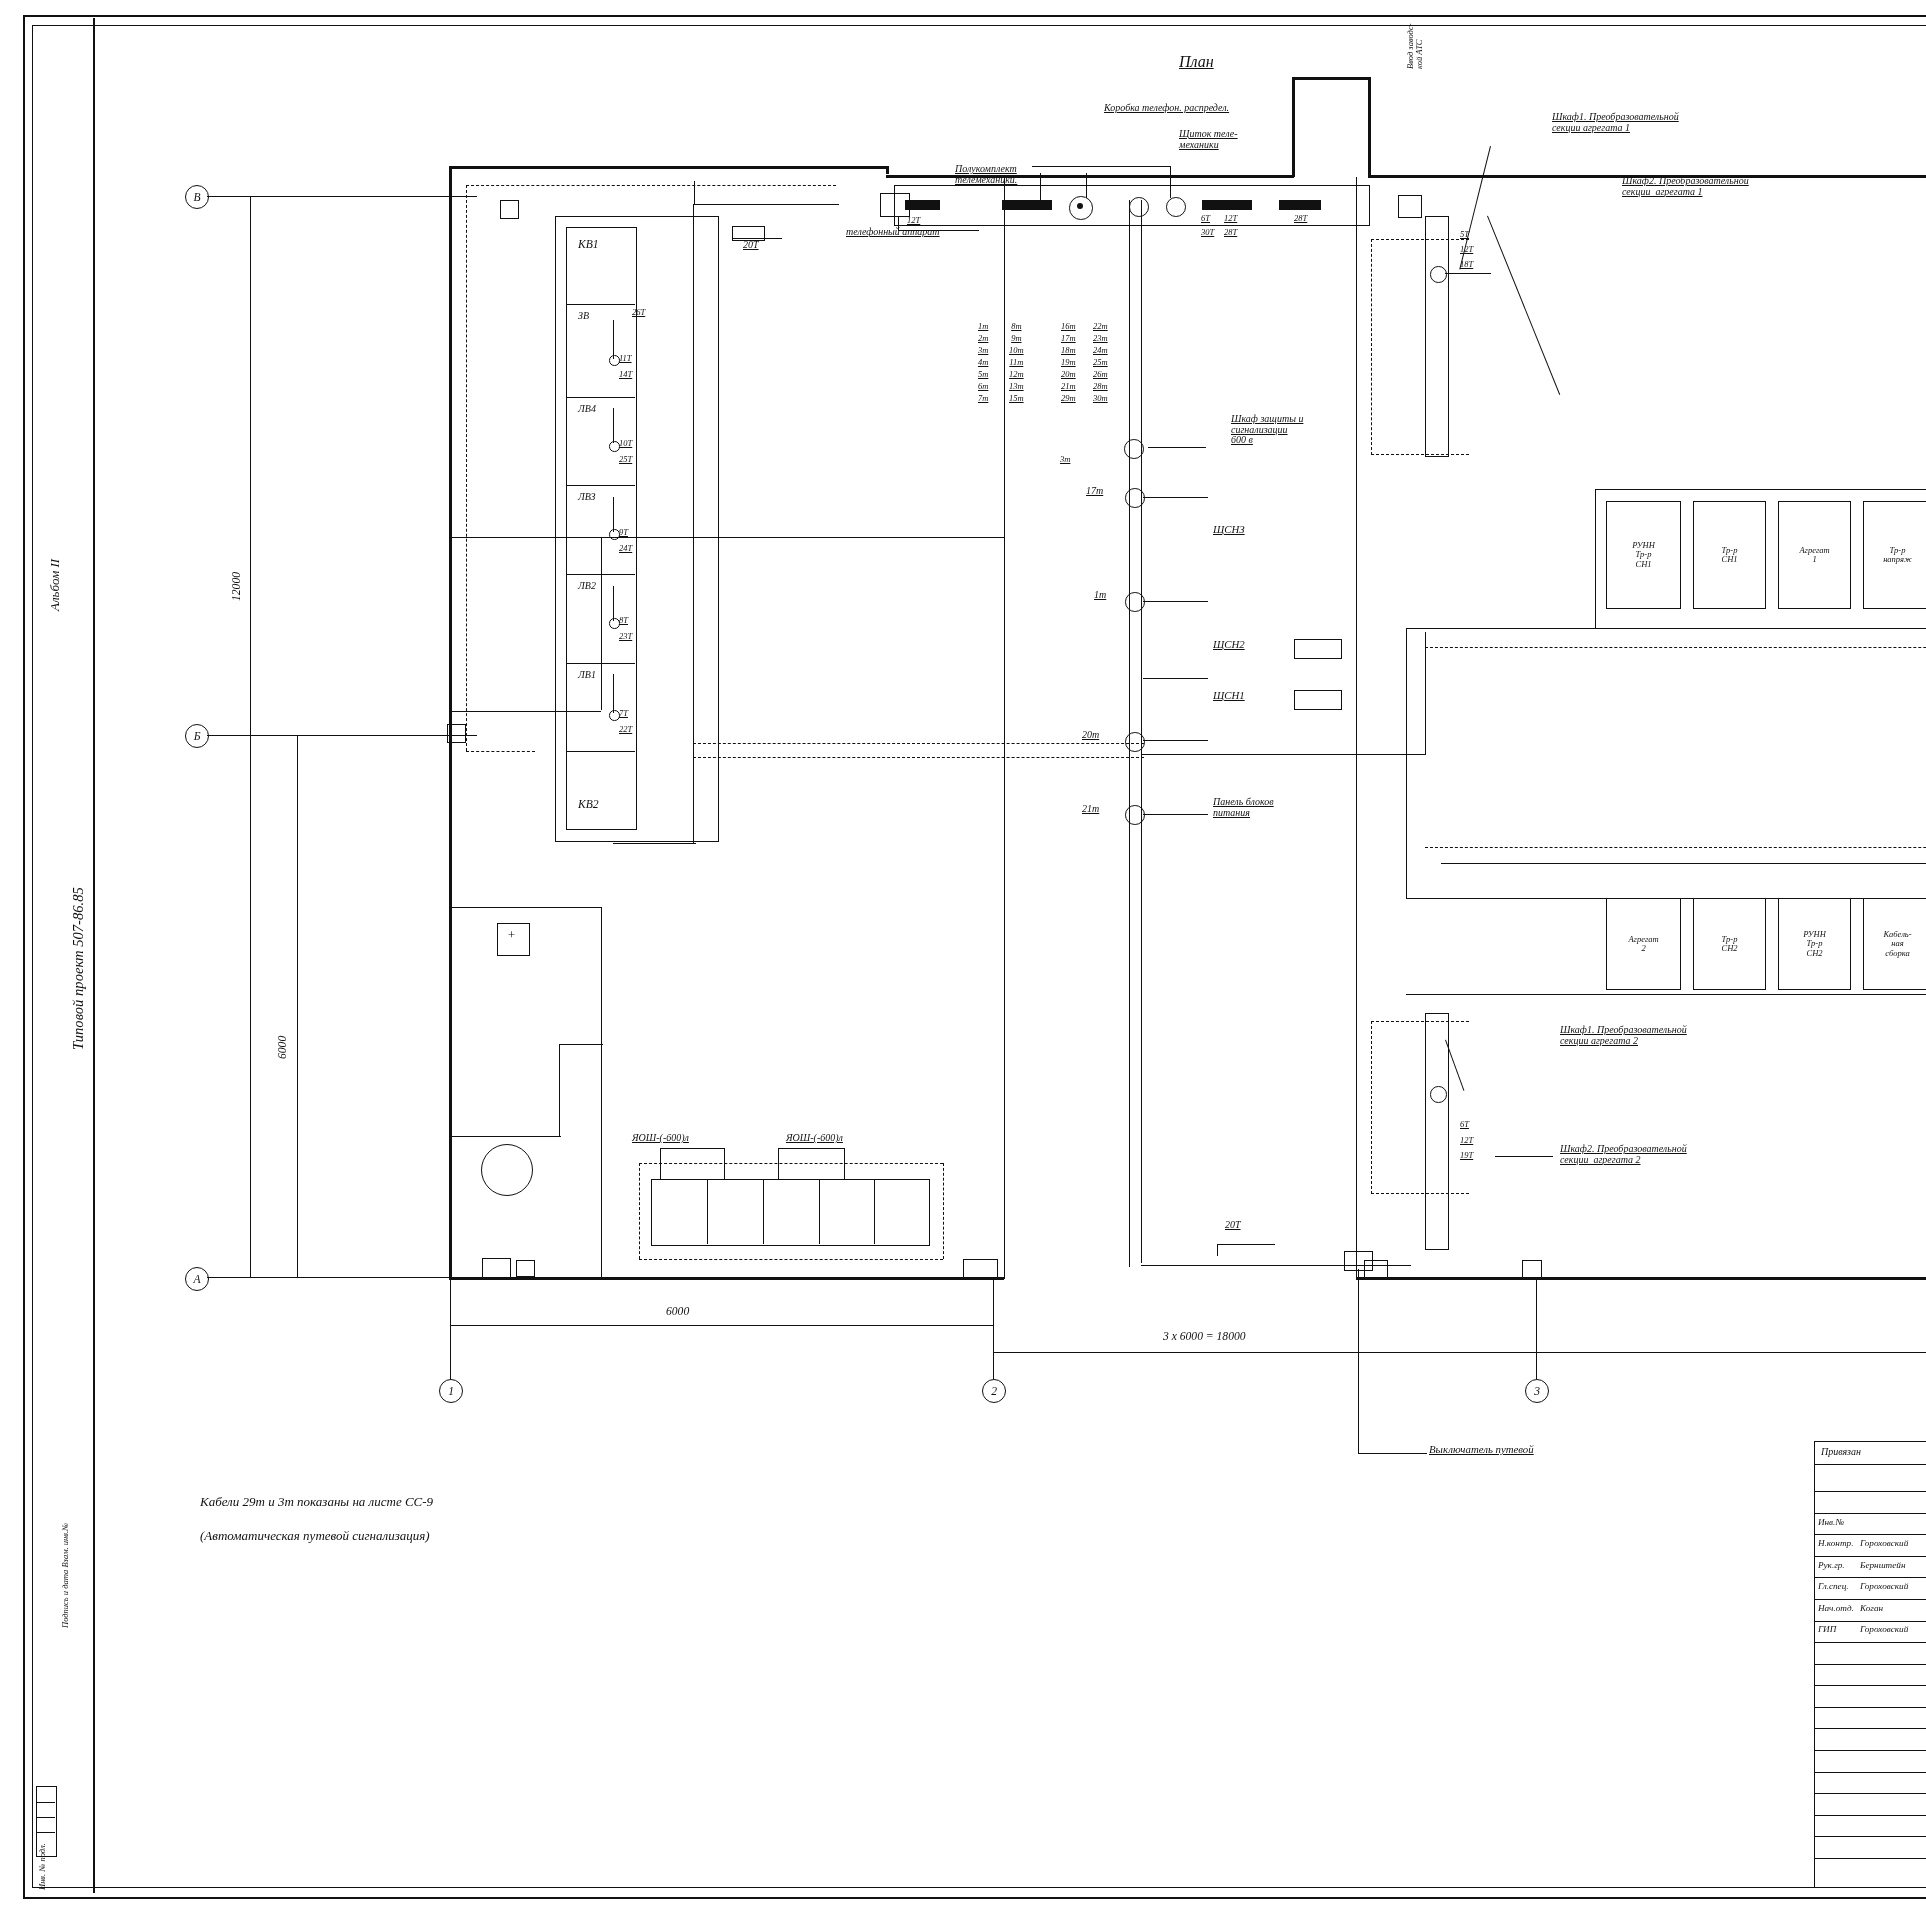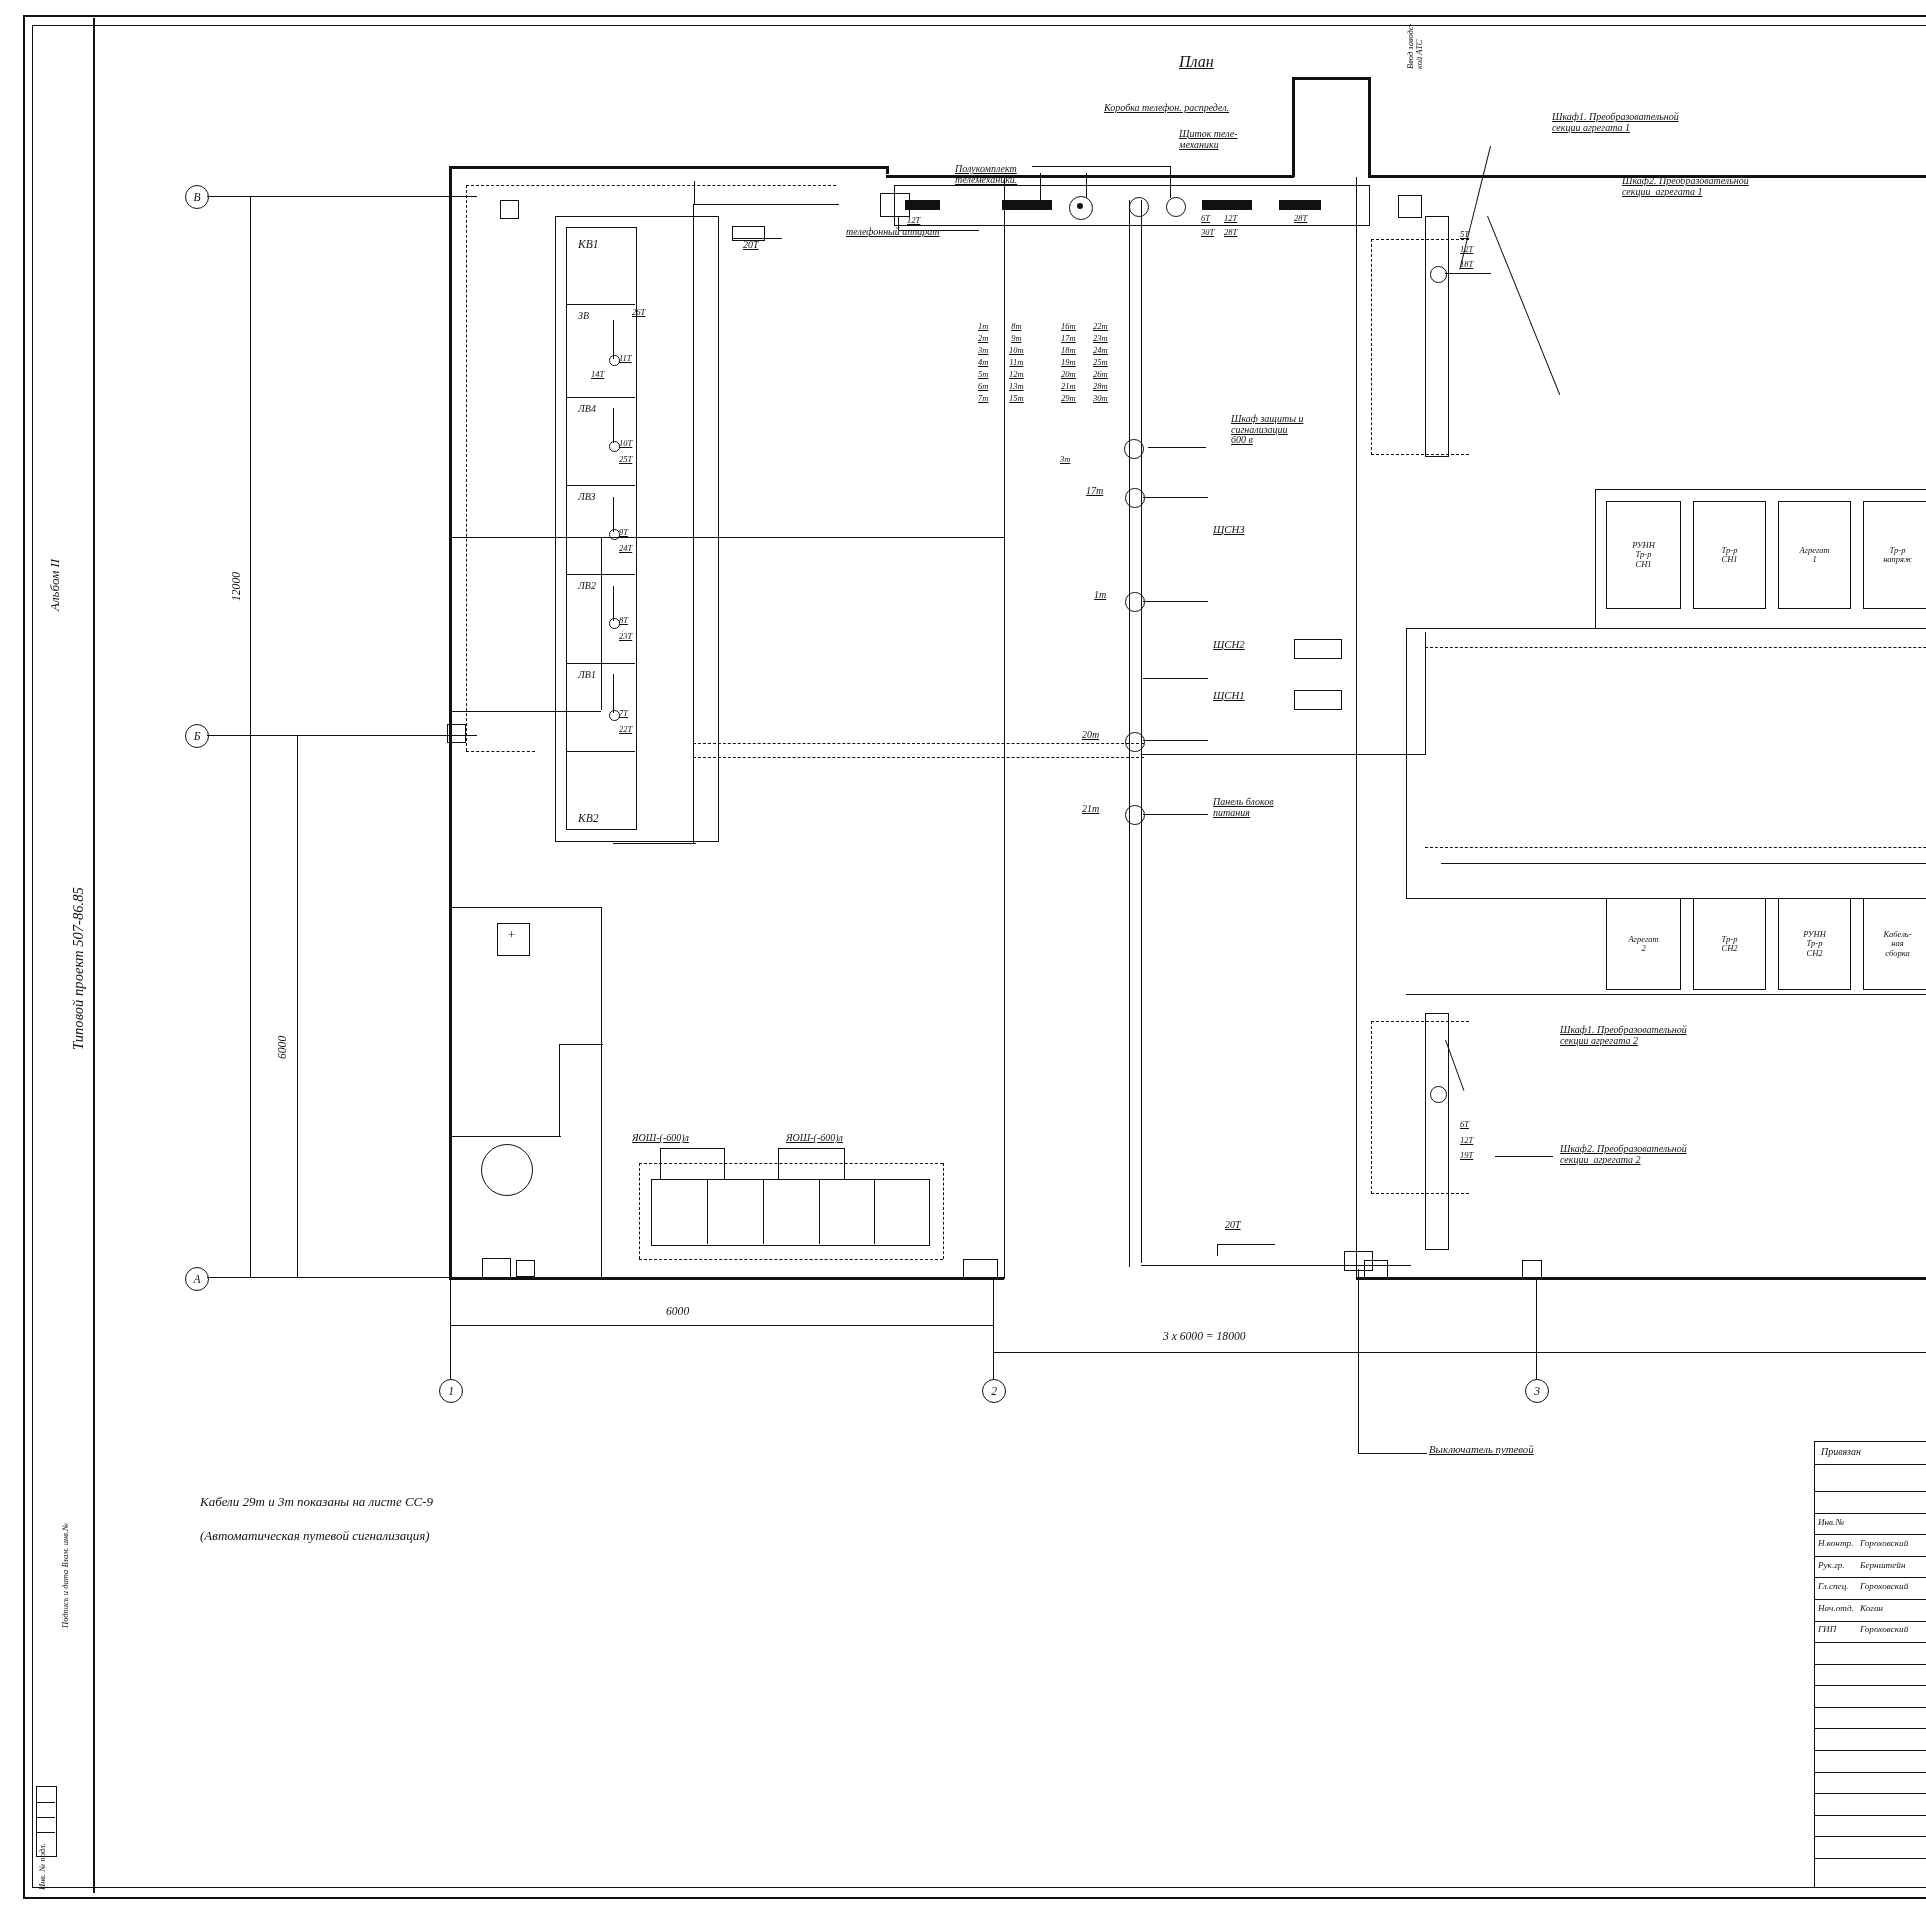--- a/index.html
+++ b/index.html
@@ -98,38 +98,38 @@
   <div class="ln h" style="left:559px;top:1044px;width:44px;"></div>
   <div class="ln v" style="left:559px;top:1044px;height:92px;"></div>
   <div class="ln h" style="left:451px;top:1136px;width:110px;"></div>
   <div class="circ" style="left:481px;top:1144px;width:50px;height:50px;"></div>
   <div class="rect" style="left:497px;top:923px;width:31px;height:31px;"></div>
   <div class="lbl t34" style="left:507px;top:928px;">+</div>
 
   <div class="rect" style="left:555px;top:216px;width:162px;height:624px;"></div>
   <div class="rect" style="left:566px;top:227px;width:69px;height:601px;"></div>
   <div class="lbl t30" style="left:578px;top:239px;">КВ1</div>
-  <div class="lbl t30" style="left:578px;top:799px;margin-top:14px;">КВ2</div>
+  <div class="lbl t30" style="left:578px;top:799px;">КВ2</div>
 
   <div class="ln h" style="left:566px;top:304px;width:69px;"></div>
   <div class="ln h" style="left:566px;top:397px;width:69px;"></div>
   <div class="ln h" style="left:566px;top:485px;width:69px;"></div>
   <div class="ln h" style="left:566px;top:574px;width:69px;"></div>
   <div class="ln h" style="left:566px;top:663px;width:69px;"></div>
   <div class="ln h" style="left:566px;top:751px;width:69px;"></div>
 
   <div class="lbl t26" style="left:578px;top:311px;">ЗВ</div>
   <div class="lbl t26" style="left:578px;top:404px;">ЛВ4</div>
   <div class="lbl t26" style="left:578px;top:492px;">ЛВЗ</div>
   <div class="lbl t26" style="left:578px;top:581px;">ЛВ2</div>
   <div class="lbl t26" style="left:578px;top:670px;">ЛВ1</div>
 
   <div class="tag" style="left:632px;top:308px;"><u>26Т</u></div>
   <div class="tag" style="left:619px;top:354px;"><u>11Т</u></div>
-  <div class="tag" style="left:591px;top:370px;"><u>14Т</u></div>
+  <div class="tag" style="left:619px;top:370px;"><u>14Т</u></div>
   <div class="tag" style="left:619px;top:439px;"><u>10Т</u></div>
   <div class="tag" style="left:619px;top:455px;"><u>25Т</u></div>
   <div class="tag" style="left:619px;top:528px;"><u>9Т</u></div>
   <div class="tag" style="left:619px;top:544px;"><u>24Т</u></div>
   <div class="tag" style="left:619px;top:616px;"><u>8Т</u></div>
   <div class="tag" style="left:619px;top:632px;"><u>23Т</u></div>
   <div class="tag" style="left:619px;top:709px;"><u>7Т</u></div>
   <div class="tag" style="left:619px;top:725px;"><u>22Т</u></div>
 
   <div class="circ" style="left:609px;top:355px;width:8.5px;height:8.5px;"></div>

